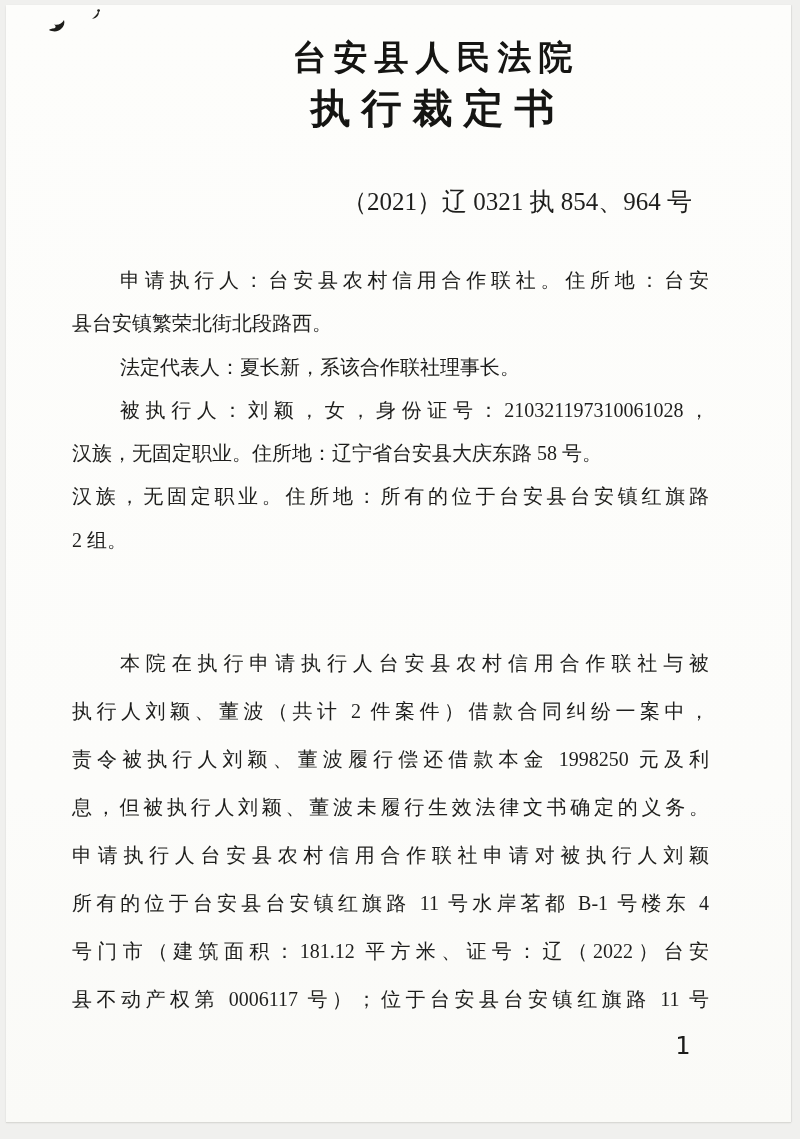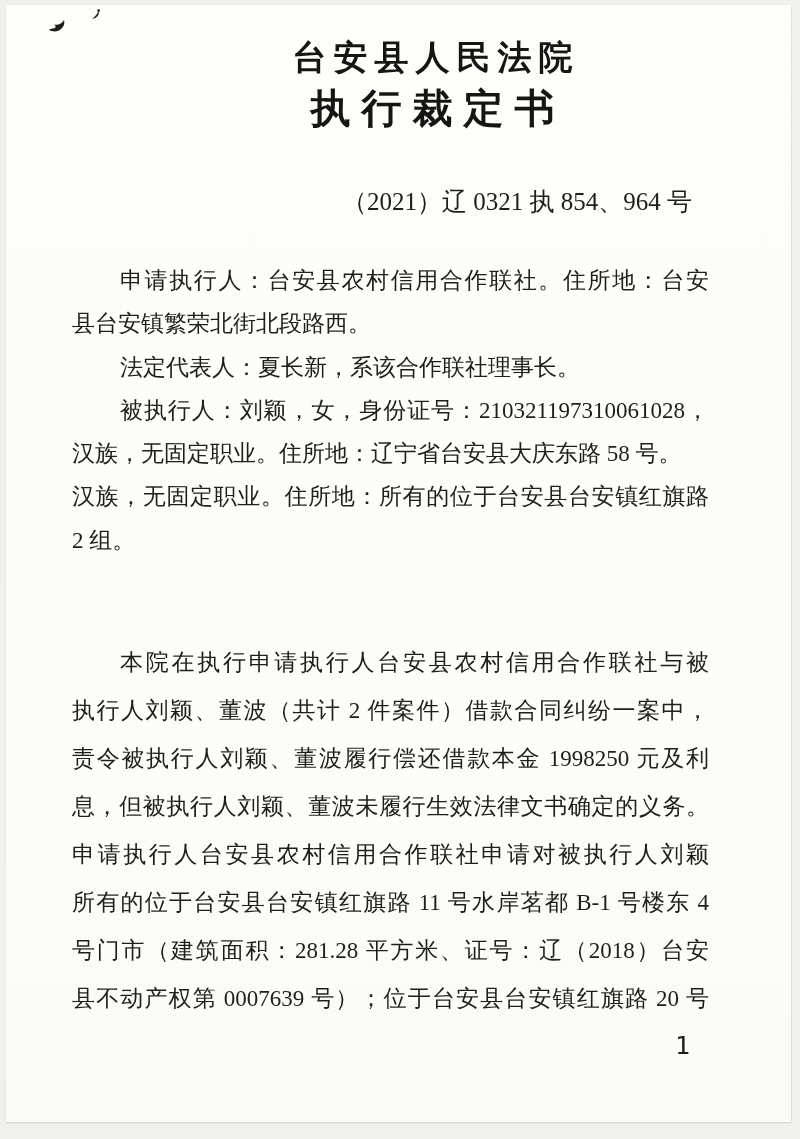--- a/index.html
+++ b/index.html
@@ -46,21 +46,21 @@
     position: absolute;
     left: 66px;
     width: 637px;
     color: #1e1e1c;
   }
   .body-a { top: 254px; }
   .body-b { top: 634px; }
   .body-a .line { height: 43.3px; line-height: 43.3px; }
   .body-b .line { height: 48px;  line-height: 48px; }
   .line {
-    font-size: 23px;
+    font-size: 20px;
     white-space: nowrap;
     text-align: justify;
     text-align-last: justify;
     overflow: visible;
   }
   .line.end { text-align-last: left; }
   .line.indent { text-indent: 48px; }
   .page-number {
     position: absolute;
     left: 669px; top: 1026px;
@@ -111,20 +111,20 @@
       <div class="line end">2 组。</div>
     </div>
 
   <div class="body-block body-b">
       <div class="line indent">本院在执行申请执行人台安县农村信用合作联社与被</div>
       <div class="line">执行人刘颖、董波（共计 2 件案件）借款合同纠纷一案中，</div>
       <div class="line">责令被执行人刘颖、董波履行偿还借款本金 1998250 元及利</div>
       <div class="line">息，但被执行人刘颖、董波未履行生效法律文书确定的义务。</div>
       <div class="line">申请执行人台安县农村信用合作联社申请对被执行人刘颖</div>
       <div class="line">所有的位于台安县台安镇红旗路 11 号水岸茗都 B-1 号楼东 4</div>
-      <div class="line">号门市（建筑面积：281.28 平方米、证号：辽（2018）台安</div>
-      <div class="line">县不动产权第 0007639 号）；位于台安县台安镇红旗路 20 号</div>
+      <div class="line">号门市（建筑面积：181.12 平方米、证号：辽（2022）台安</div>
+      <div class="line">县不动产权第 0006117 号）；位于台安县台安镇红旗路 11 号</div>
     </div>
 
   <div class="page-number">1</div>
 
   <div class="edge-bottom"></div>
 </div>
 
 </body></html>

